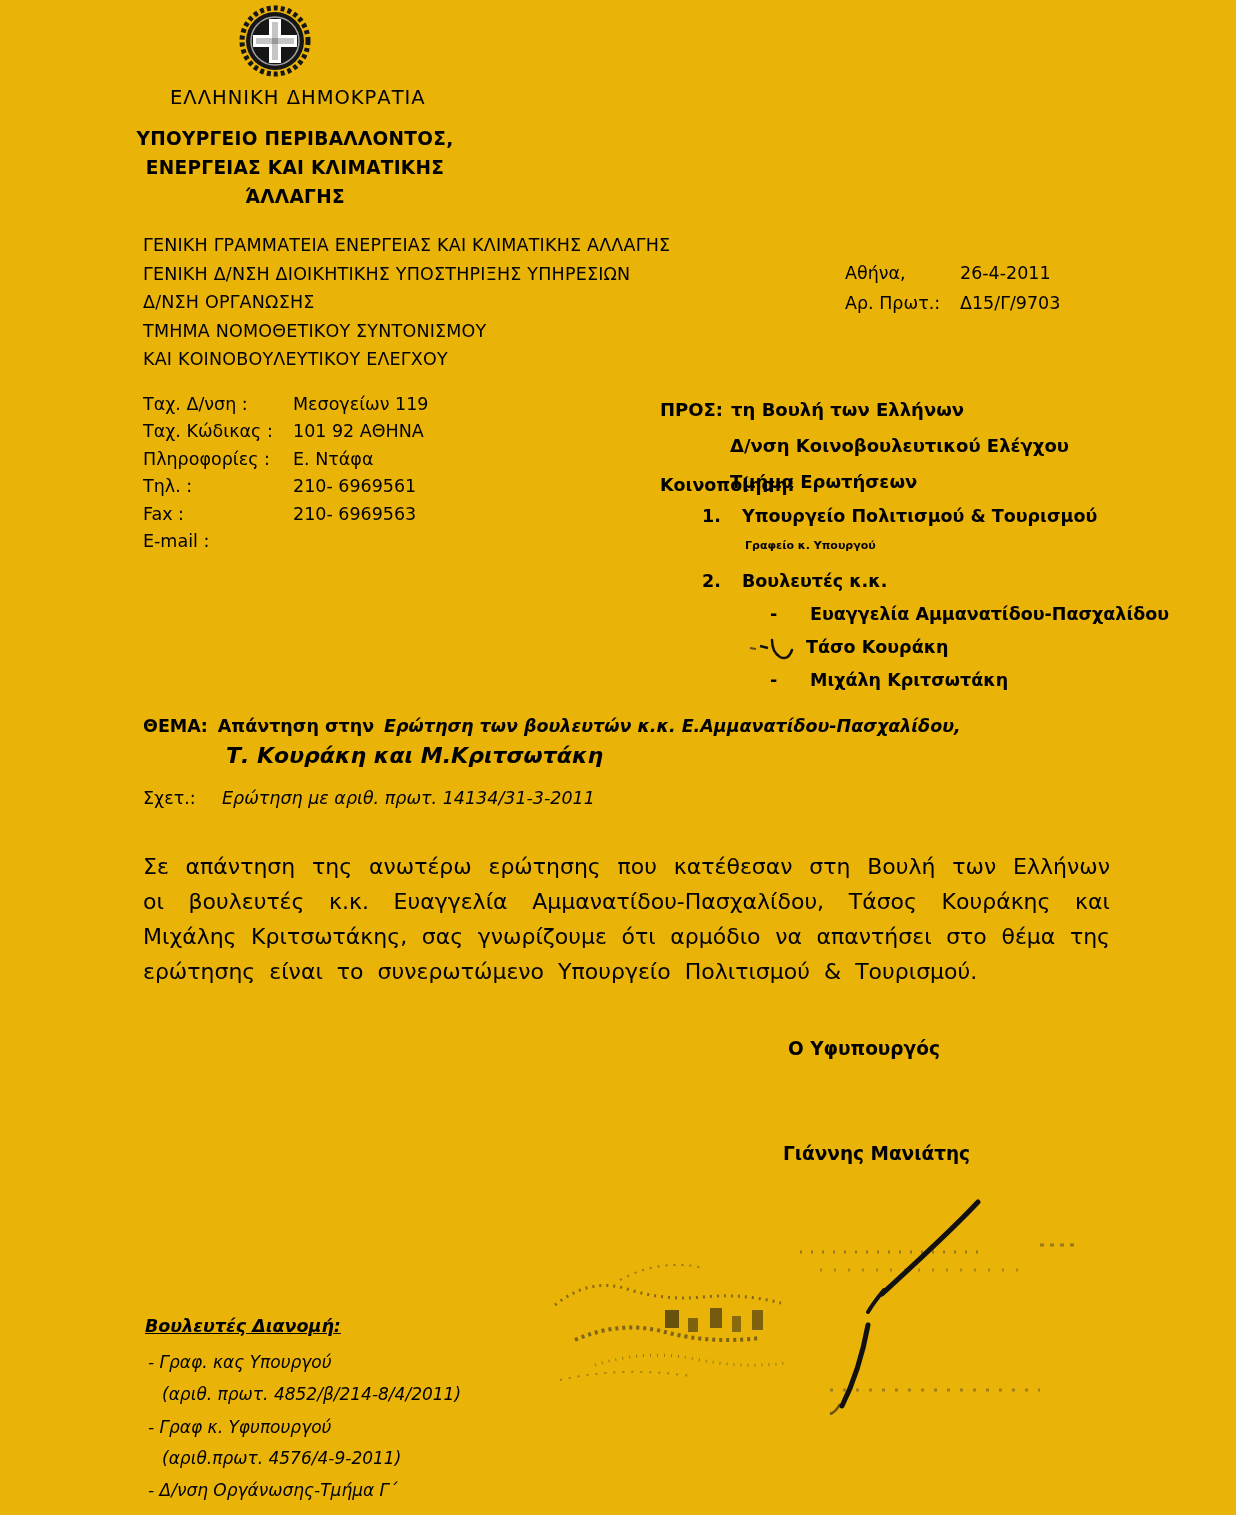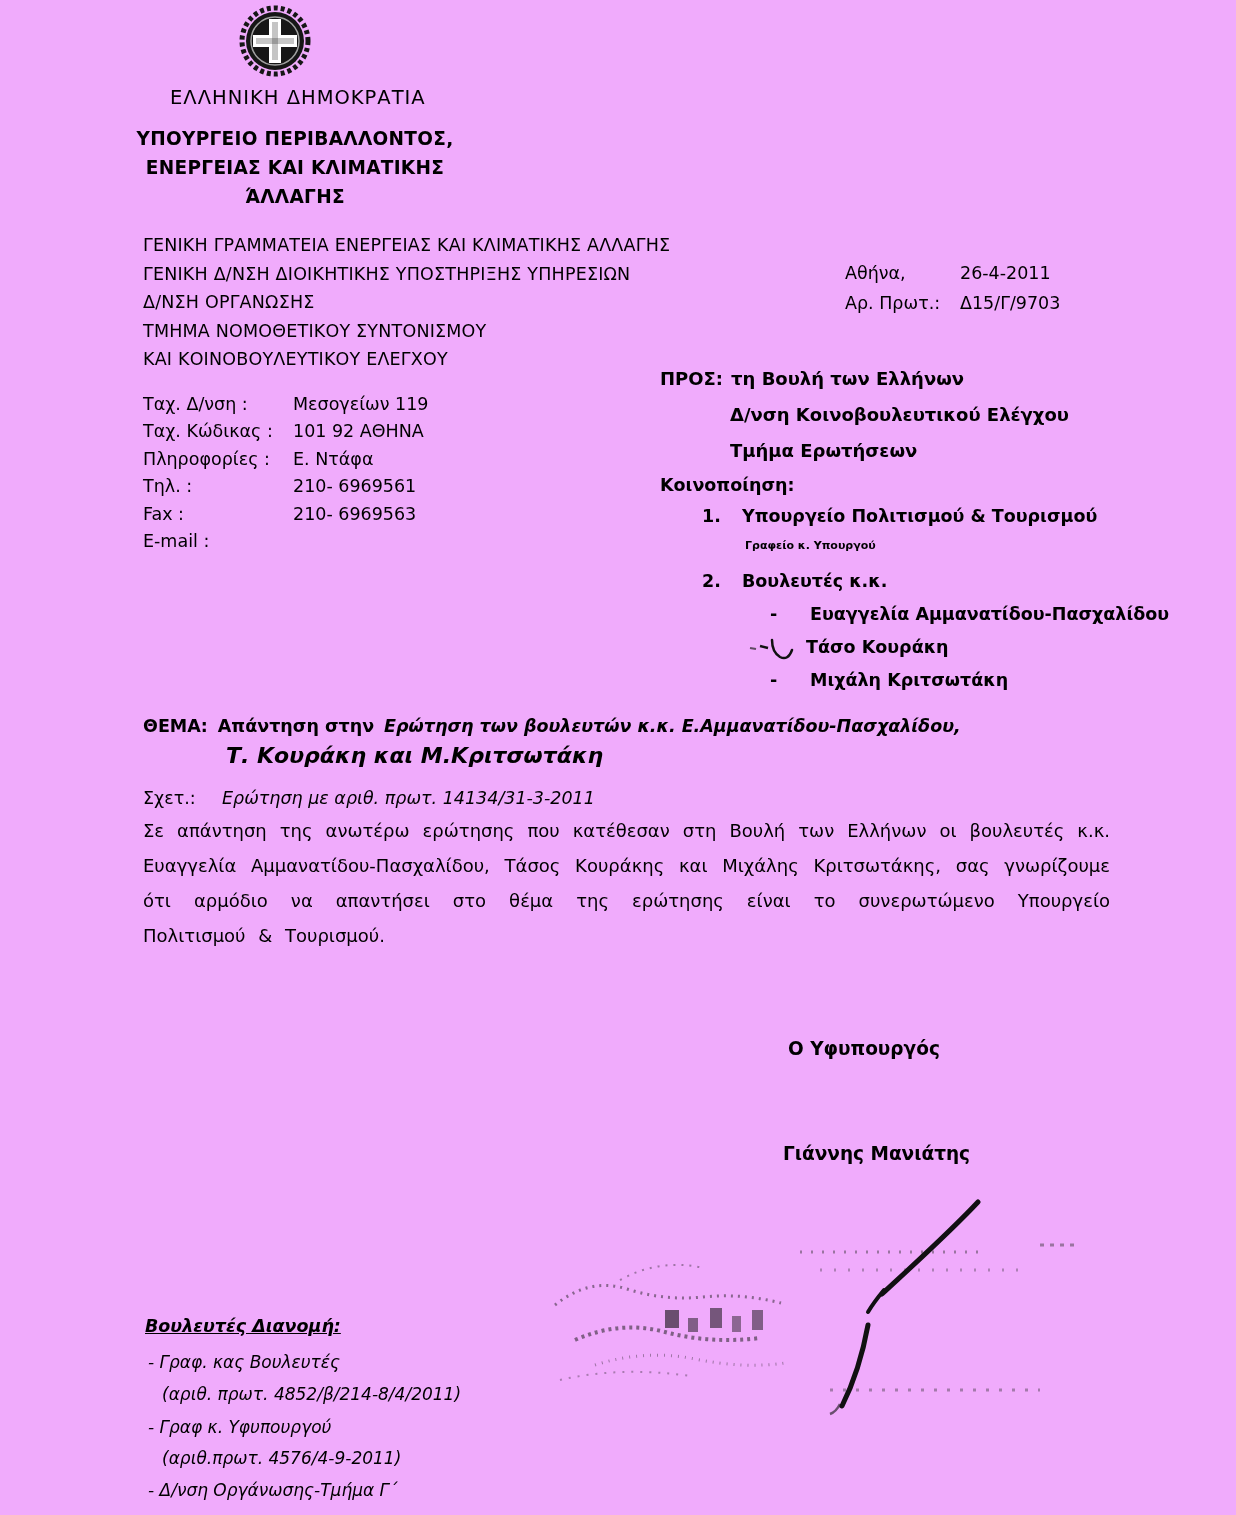--- a/index.html
+++ b/index.html
@@ -1,19 +1,19 @@
 <!DOCTYPE html>
 <html><head>
 <meta charset="utf-8">
 <style>
   html,body{margin:0;padding:0;background:#e8e8e8;}
   .page{
     position:relative;
     width:1236px;height:1515px;
-    background:#f0abfc;color:#000;
+    background:#eab308;color:#000;
     font-family:"DejaVu Sans", sans-serif;
     font-size:17px;
     margin:0 auto;
     overflow:hidden;
   }
   .abs{position:absolute;}
   .b{font-weight:bold;}
   .i{font-style:italic;}
   .bi{font-weight:bold;font-style:italic;}
 
@@ -23,21 +23,21 @@
   #department{left:143px;top:231px;font-size:17.5px;line-height:28.5px;letter-spacing:.2px;}
 
   #protocol{left:845px;top:258px;line-height:30px;font-size:17.5px;}
   #protocol .row{display:flex;}
   #protocol .lbl{width:115px;}
 
   #contact{left:143px;top:391px;font-size:17.5px;line-height:27.4px;}
   #contact .row{display:flex;}
   #contact .lbl{width:150px;}
 
-  .pros-line{font-size:18px;font-weight:bold;}
+  .pros-line{font-size:18px;font-weight:bold;margin-top:31px;}
   #pros{left:660px;top:368px;display:flex;gap:8px;}
   #pros2{left:730px;top:404px;}
   #pros3{left:730px;top:440px;}
   #cclabel{left:660px;top:475px;font-size:17.5px;font-weight:bold;}
   .ccnum{left:702px;font-weight:bold;font-size:17.5px;display:flex;}
   .ccnum .num{width:40px;}
   #cc1{top:506px;}
   #cc1sub{left:745px;top:539px;font-weight:bold;font-size:11px;}
   #cc2{top:571px;}
   .dep{font-weight:bold;font-size:17.5px;display:flex;}
@@ -45,21 +45,21 @@
   #dep1{left:770px;top:604px;}
   #dep2name{left:806px;top:637px;font-weight:bold;font-size:17.5px;}
   #dep2mark{left:748px;top:636px;}
   #dep3{left:770px;top:670px;}
 
   #subj1{left:143px;top:716px;font-size:17.5px;display:flex;gap:10px;white-space:nowrap;}
   #subj2{left:226px;top:743px;font-size:22px;}
   #ref{left:143px;top:788px;font-size:17.5px;display:flex;}
   #ref .lbl{width:79px;}
 
-  #bodytext{left:143px;top:813px;width:967px;font-size:18px;line-height:35px;
+  #bodytext{left:143px;top:849px;width:967px;font-size:22px;line-height:35px;
             text-align:justify;word-spacing:7px;}
 
   #sigtitle{left:788px;top:1038px;font-size:18.5px;font-weight:bold;}
   #signame{left:783px;top:1143px;font-size:18.5px;font-weight:bold;}
 
   #internal-title{left:145px;top:1316px;font-size:17.5px;font-style:italic;
                   font-weight:600;text-decoration:underline;}
   .intline{font-size:17px;font-style:italic;}
   #int1{left:148px;top:1352px;}
   #int2{left:162px;top:1384px;}
@@ -211,19 +211,19 @@
     </g>
     <g>
       <path d="M478,12 C450,42 410,78 382,104" stroke="#111" stroke-width="5" fill="none" stroke-linecap="round"></path>
       <path d="M384,100 q-10,12 -16,22" stroke="#111" stroke-width="4" fill="none" stroke-linecap="round"></path>
       <path d="M368,135 C362,168 352,196 342,216" stroke="#111" stroke-width="5" fill="none" stroke-linecap="round"></path>
       <path d="M340,214 q-4,8 -10,10" stroke="#111" stroke-width="2.5" fill="none" opacity="0.6"></path>
     </g>
   </svg>
 
   <div id="internal-title" class="abs">Βουλευτές Διανομή:</div>
-  <div id="int1" class="abs intline">- Γραφ. κας  Βουλευτές</div>
+  <div id="int1" class="abs intline">- Γραφ. κας  Υπουργού</div>
   <div id="int2" class="abs intline">(αριθ. πρωτ. 4852/β/214-8/4/2011)</div>
   <div id="int3" class="abs intline">- Γραφ κ. Υφυπουργού</div>
   <div id="int4" class="abs intline">(αριθ.πρωτ. 4576/4-9-2011)</div>
   <div id="int5" class="abs intline">- Δ/νση Οργάνωσης-Τμήμα Γ΄</div>
 
 </div>
 
 </body></html>

